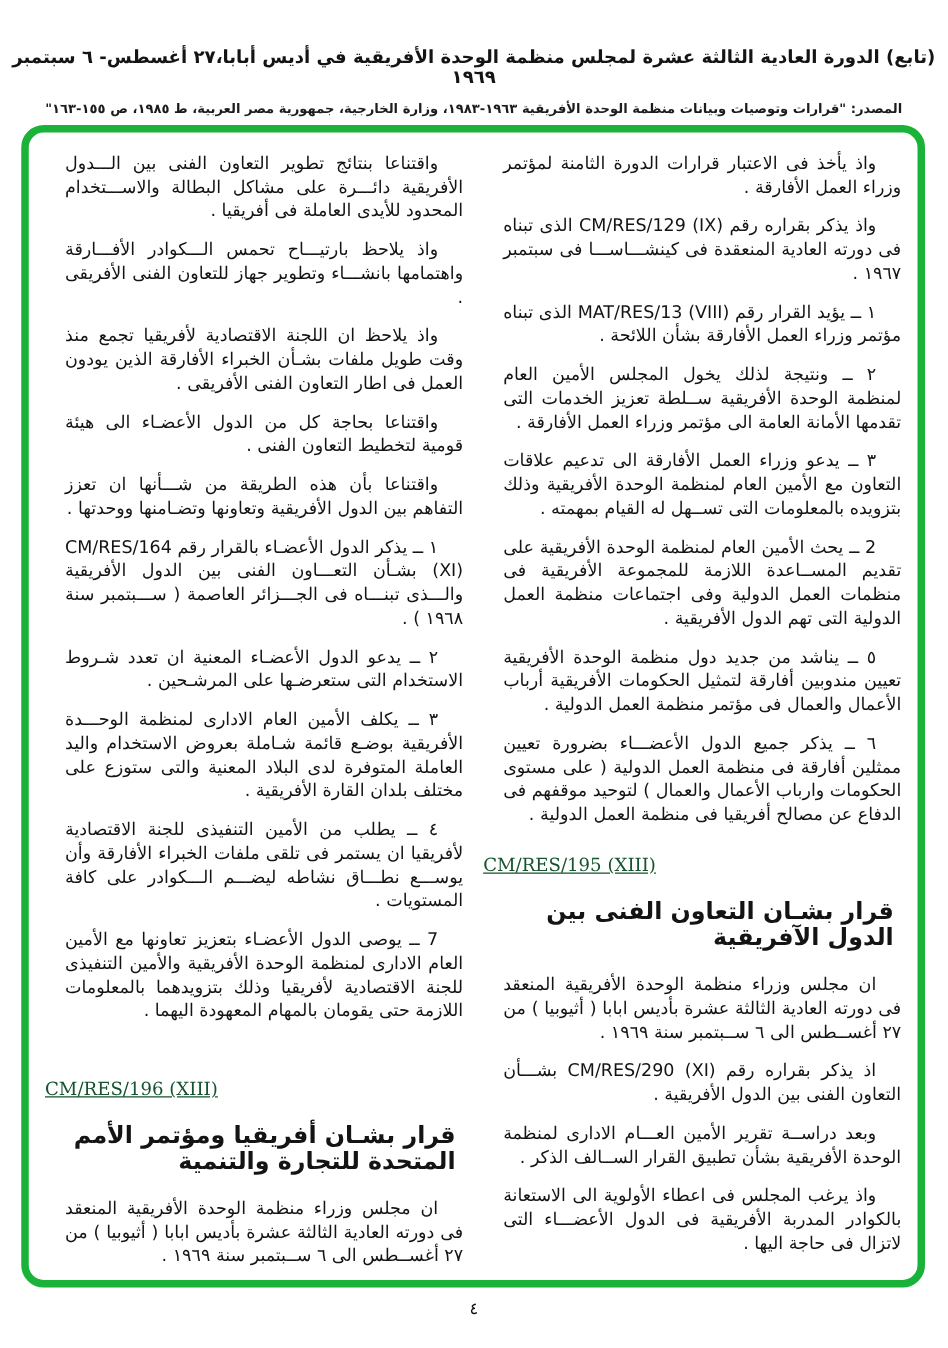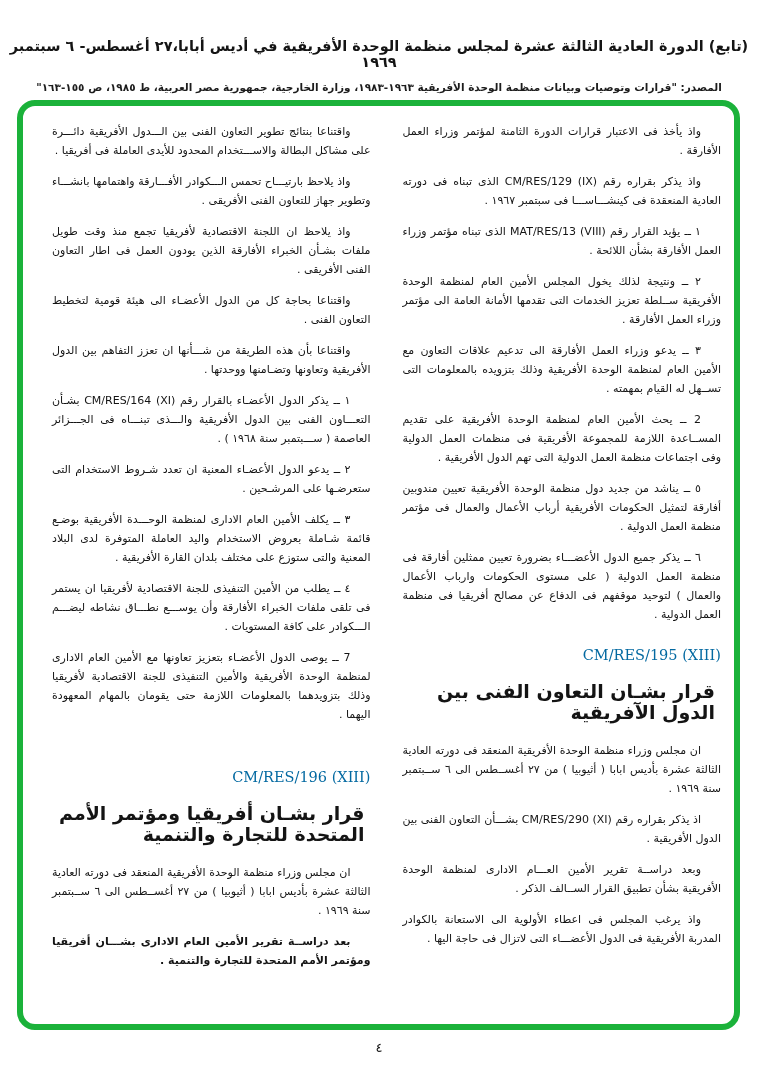--- a/index.html
+++ b/index.html
@@ -43,34 +43,35 @@
     display: flex;
     gap: 16px;
     height: 100%;
   }
   .col {
     width: 50%;
     direction: rtl;
     text-align: justify;
   }
   .para {
-    font-size: 11px;
+    font-size: 14px;
     line-height: 19px;
     margin: 0 0 12px 16px;
     text-indent: 20px;
   }
   .para.bold { font-weight: bold; }
   .ref {
     direction: ltr;
-    text-align: right;
+    text-align: left;
     font-family: "DejaVu Serif", "Liberation Serif", serif;
     font-size: 14.5px;
     margin: 22px 0 16px 0;
     text-indent: 0;
-    color: #0369a1;
+    color: #14532d;
+    text-decoration: underline;
   }
   .ref.gap-xl { margin-top: 44px; }
   .heading {
     font-weight: bold;
     text-align: right;
     text-indent: 0;
     font-size: 19px;
     line-height: 21px;
     margin: 8px 6px 18px 6px;
   }

